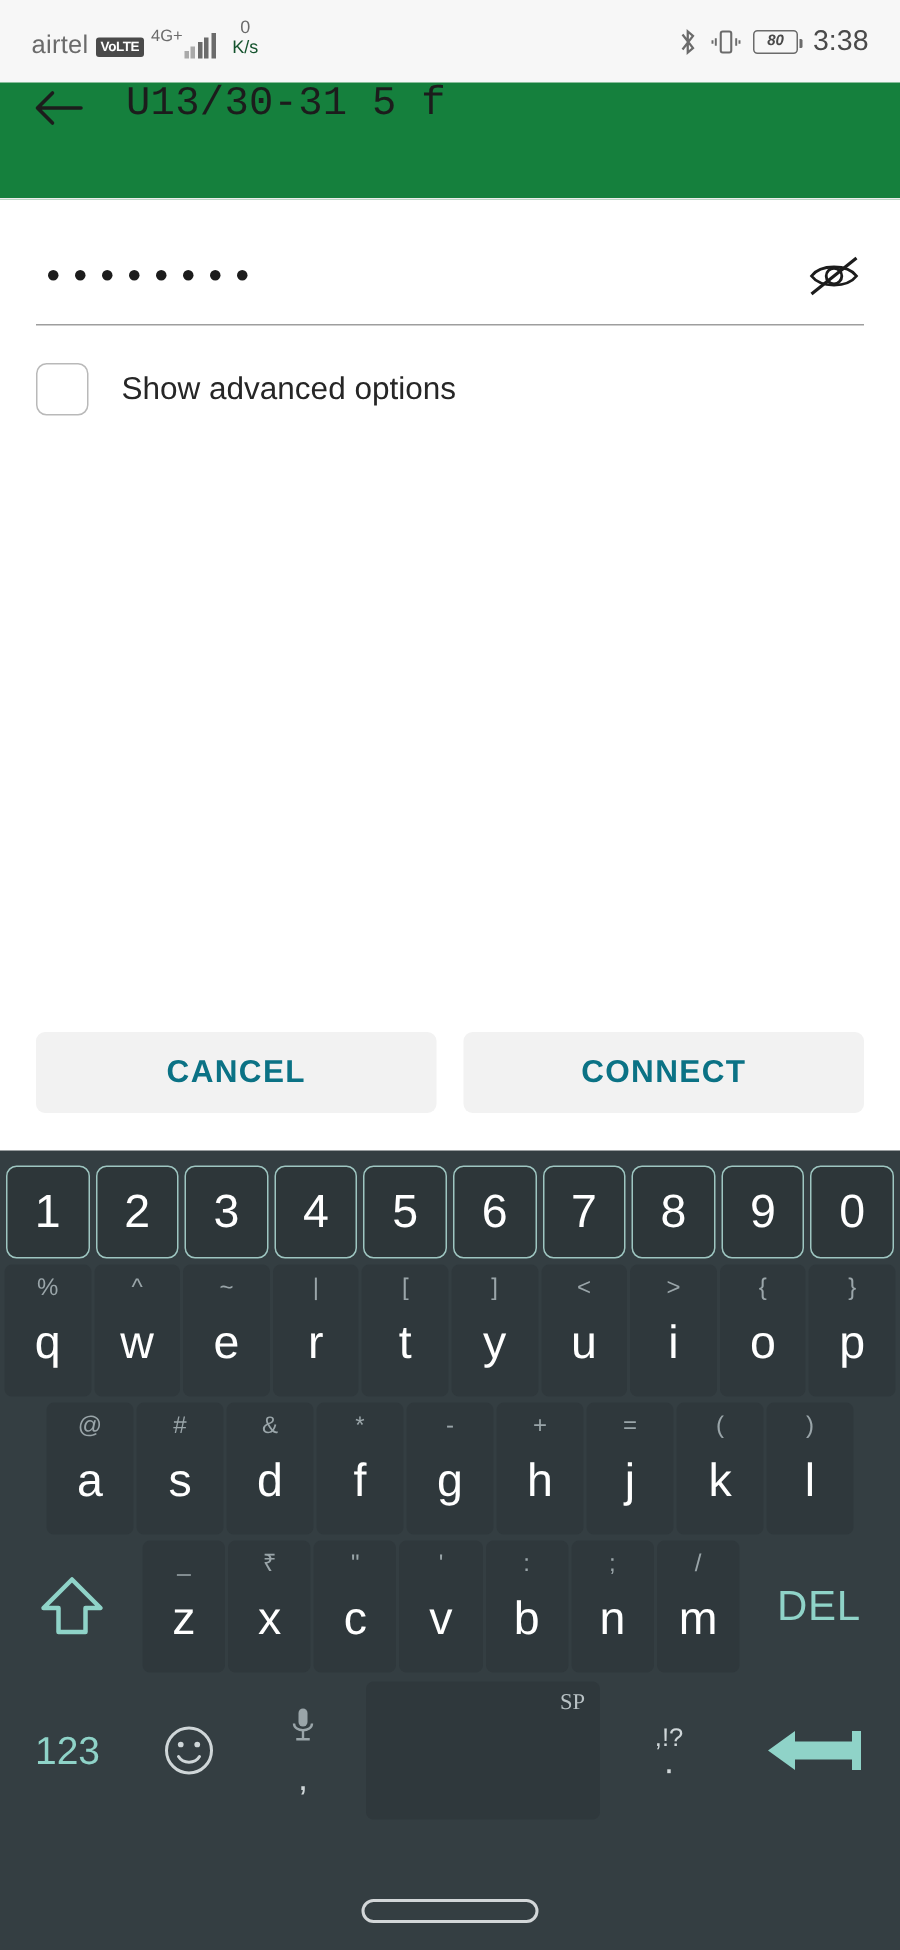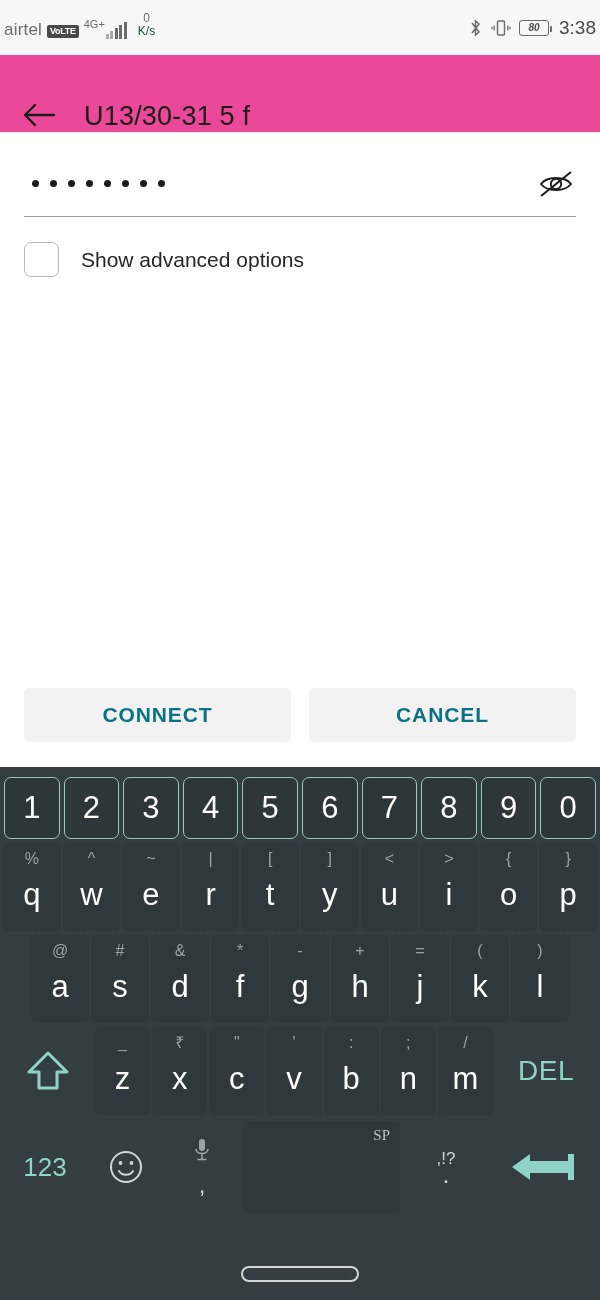--- a/index.html
+++ b/index.html
@@ -9,21 +9,21 @@
     font-family: "Liberation Sans", sans-serif;
     overflow: hidden;
   }
   #app { position: relative; width: 600px; height: 1300px; background: #ffffff; }
 
   
   .statusbar {
     height: 55px; width: 100%;
     background: #f7f7f7;
     display: flex; align-items: center;
-    padding: 0 4px;
+    padding: 0 21px;
     color: #4a4a4a;
   }
   .sb-left { display: flex; align-items: flex-end; gap: 5px; flex: 1; }
   .sb-right { display: flex; align-items: center; gap: 8px; }
   .carrier { font-size: 17px; color: #6b6b6b; letter-spacing: .2px; }
   .volte {
     background: #4a4a4a; color: #fff; font-size: 9px; font-weight: bold;
     padding: 2px 3px; border-radius: 2px; letter-spacing: -.3px;
     line-height: 1; position: relative; top: -2px;
   }
@@ -46,23 +46,24 @@
   }
   .battery::after {
     content: ""; position: absolute; right: -4px; top: 5px;
     width: 2.5px; height: 6px; background: #6b6b6b; border-radius: 0 1px 1px 0;
   }
   .battery span { font-size: 10px; font-weight: bold; color: #4a4a4a; font-style: italic; }
   .clock { font-size: 19px; color: #4a4a4a; margin-left: 2px; }
 
   
   .appbar {
-    height: 78px; background: #ec4899; display: flex; align-items: flex-end;
+    height: 78px; background: #15803d; display: flex; align-items: flex-start;
     padding: 0 22px; gap: 28px;
     border-bottom: 1px solid #ececec;
+    font-family: Liberation Mono, monospace;
   }
   .back-arrow { width: 34px; height: 34px; display:flex; align-items:center; justify-content:center; cursor: pointer;}
   .apptitle { font-size: 27px; color: #1c1c1c; font-weight: 500; letter-spacing: .2px; }
 
   
   .content { padding: 0 24px; }
   .pwd-row {
     display: flex; align-items: center; justify-content: space-between;
     border-bottom: 1.5px solid #9e9e9e;
     height: 62px; margin-top: 22px; padding-bottom: 4px;
@@ -232,22 +233,22 @@
       </span>
     </div>
 
     <div class="chk-row">
       <span class="checkbox"></span>
       <span class="chk-label">Show advanced options</span>
     </div>
   </div>
 
   <div class="actions">
+    <button class="btn">CANCEL</button>
     <button class="btn">CONNECT</button>
-    <button class="btn">CANCEL</button>
   </div>
 
   <div class="keyboard">
 
     <div class="krow nums" id="row-nums">
         <span class="numkey">1</span>
         <span class="numkey">2</span>
         <span class="numkey">3</span>
         <span class="numkey">4</span>
         <span class="numkey">5</span>

